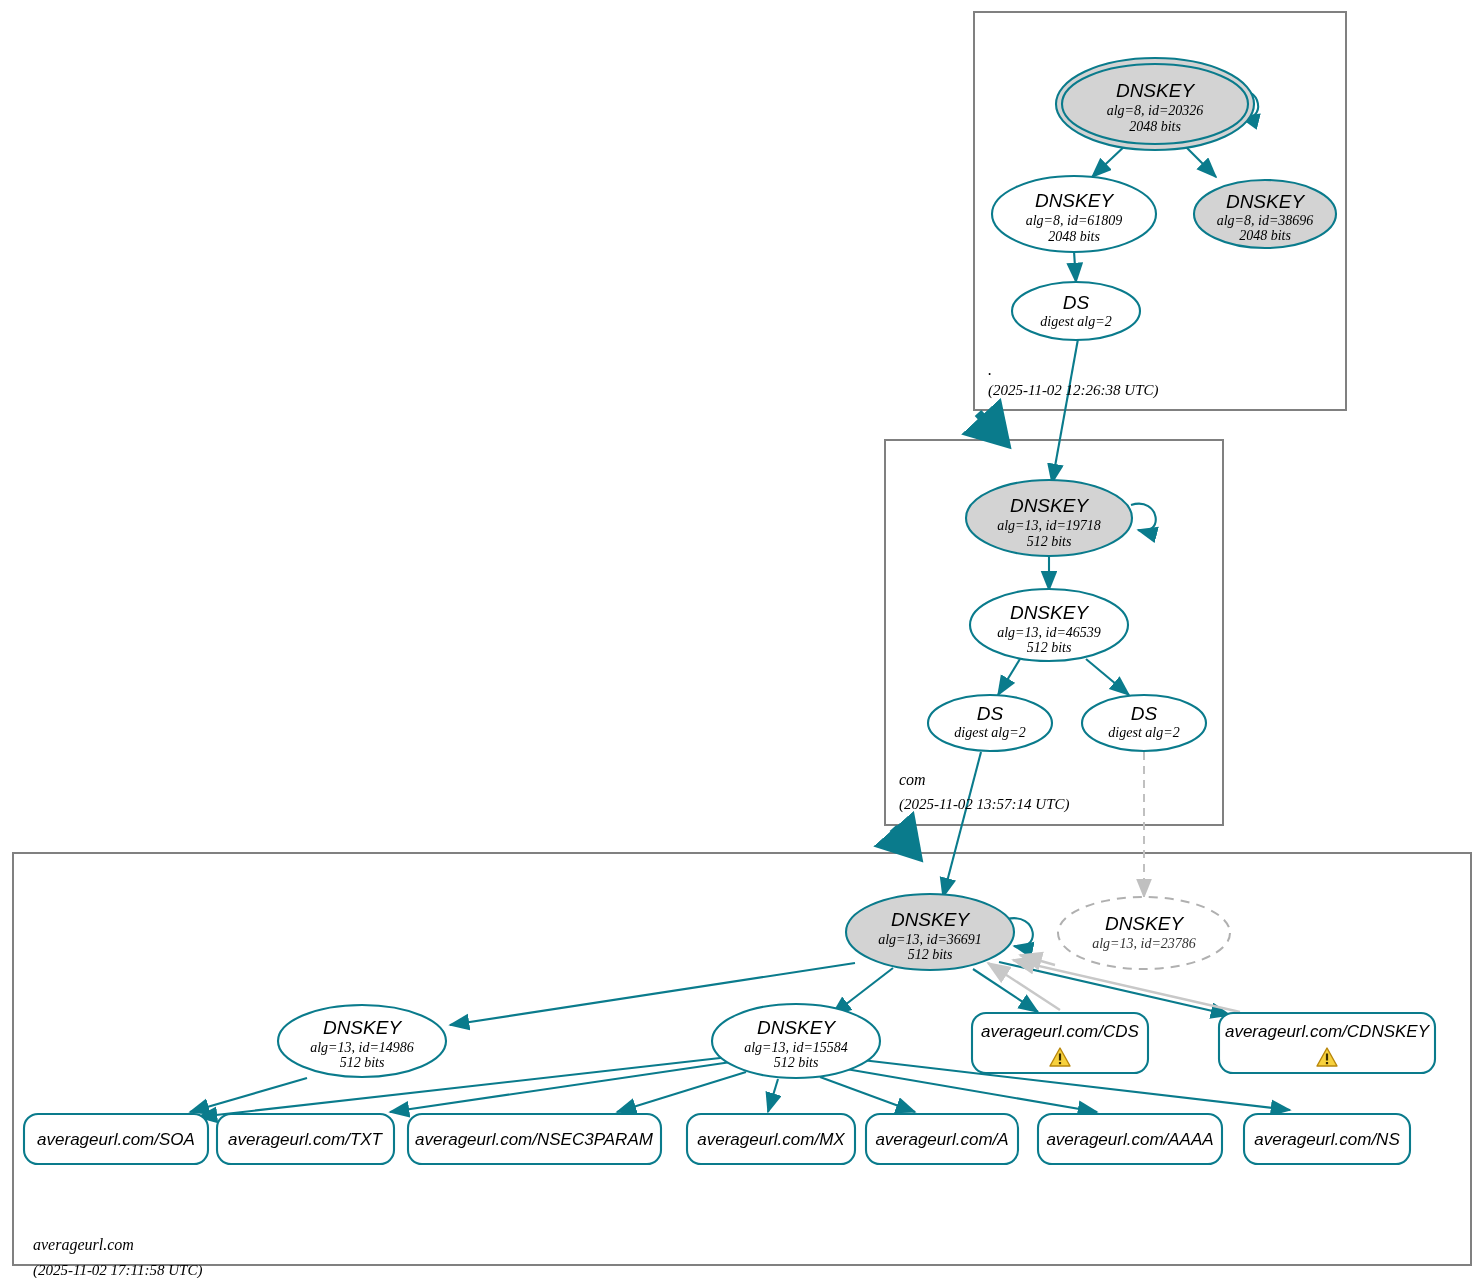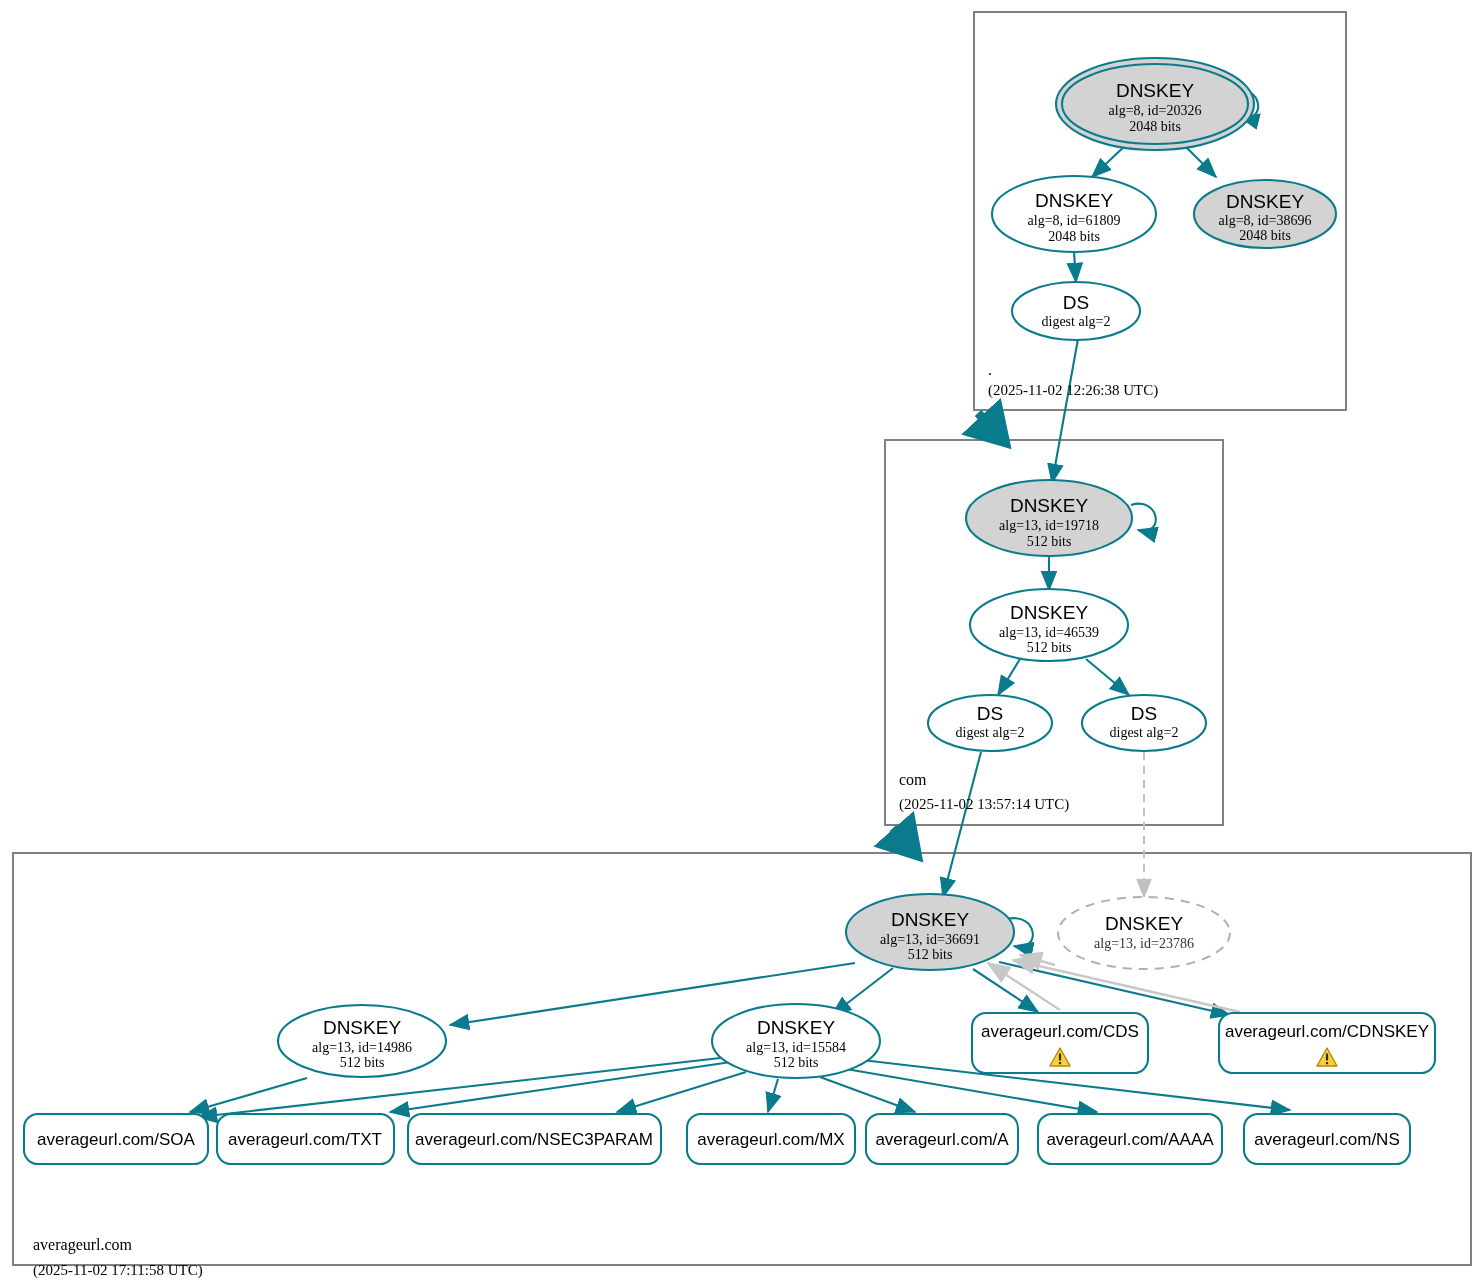--- a/index.html
+++ b/index.html
@@ -1,17 +1,17 @@
 <!DOCTYPE html>
 <html><head>
 <meta charset="utf-8">
 <style>
   html,body{margin:0;padding:0;background:#ffffff;}
   body{width:1484px;height:1278px;font-family:"Liberation Sans",sans-serif;}
-  #stage{position:relative;width:1484px;height:1278px;overflow:hidden;}
+  #stage{position:relative;width:1484px;height:1278px;overflow:hidden;font-style:italic;}
   svg{display:block;}
   .node-title{font-family:"Liberation Sans",sans-serif;font-size:19px;fill:#000;text-anchor:middle;}
   .node-sub{font-family:"Liberation Serif",serif;font-size:14px;fill:#000;text-anchor:middle;}
   .node-sub-gray{font-family:"Liberation Serif",serif;font-size:14px;fill:#333;text-anchor:middle;}
   .rr-label{font-family:"Liberation Sans",sans-serif;font-size:17px;fill:#000;text-anchor:middle;}
   .zone-name{font-family:"Liberation Serif",serif;font-size:16px;fill:#000;}
   .zone-time{font-family:"Liberation Serif",serif;font-size:15px;fill:#000;}
   .ell-secure{fill:#d3d3d3;stroke:#0a7b8c;stroke-width:2.1;}
   .ell-plain{fill:#ffffff;stroke:#0a7b8c;stroke-width:2.1;}
   .ell-ghost{fill:#ffffff;stroke:#b0b0b0;stroke-width:2;stroke-dasharray:9 7;}

